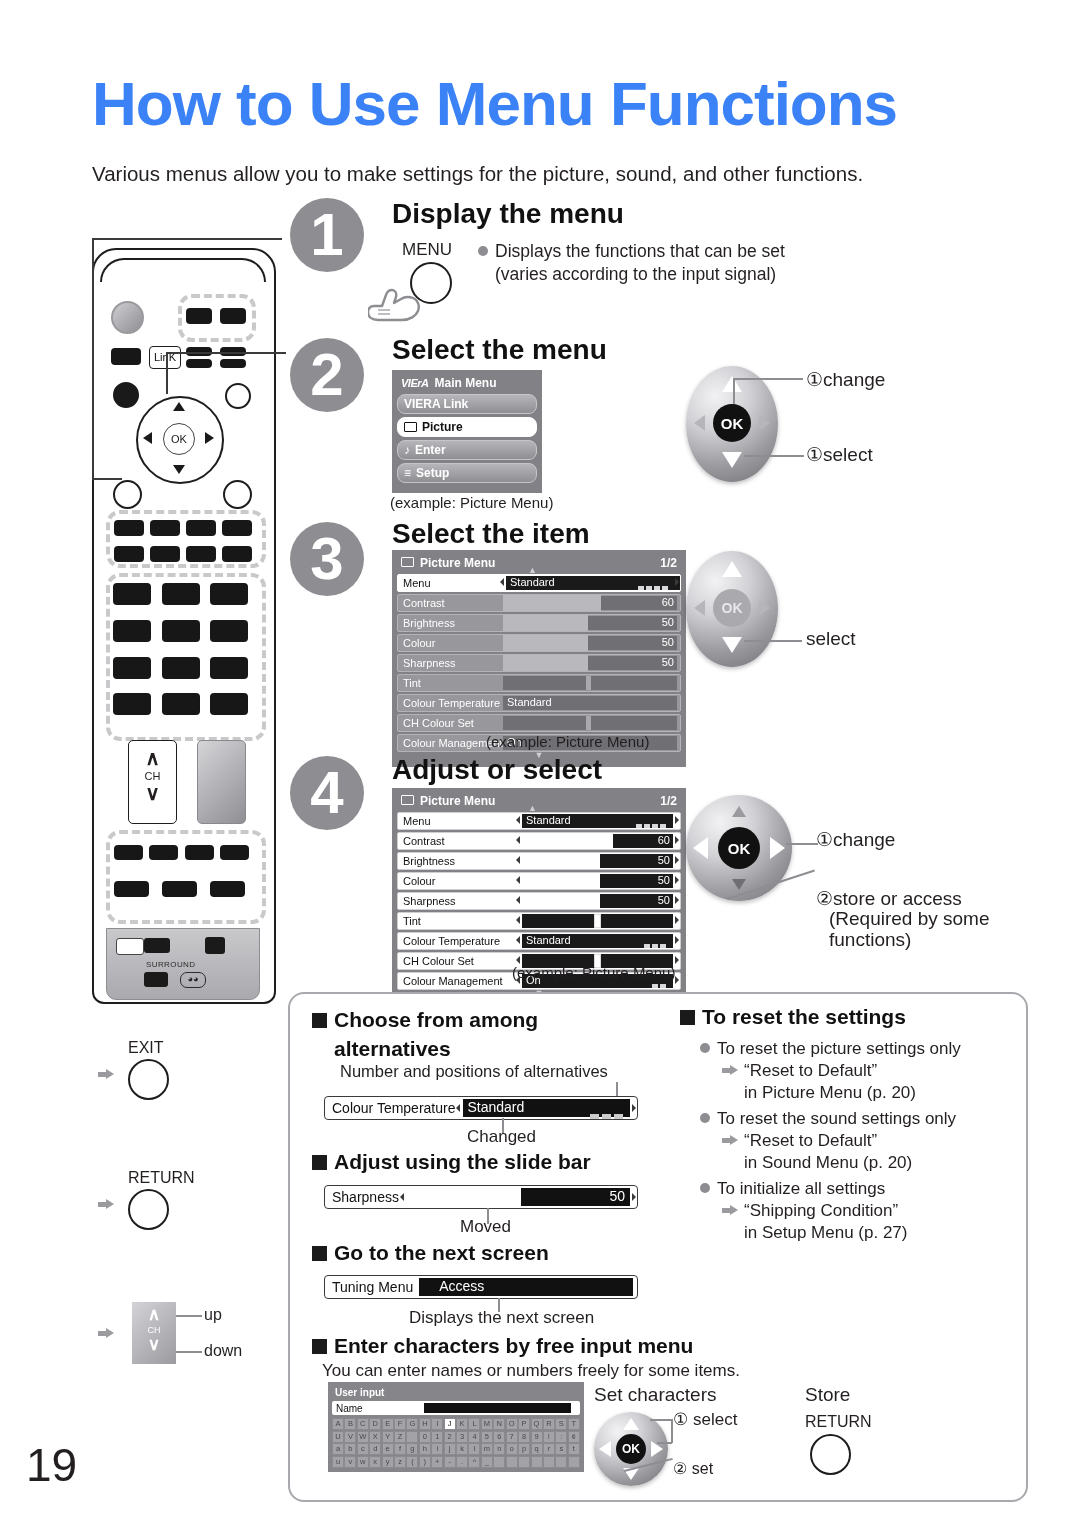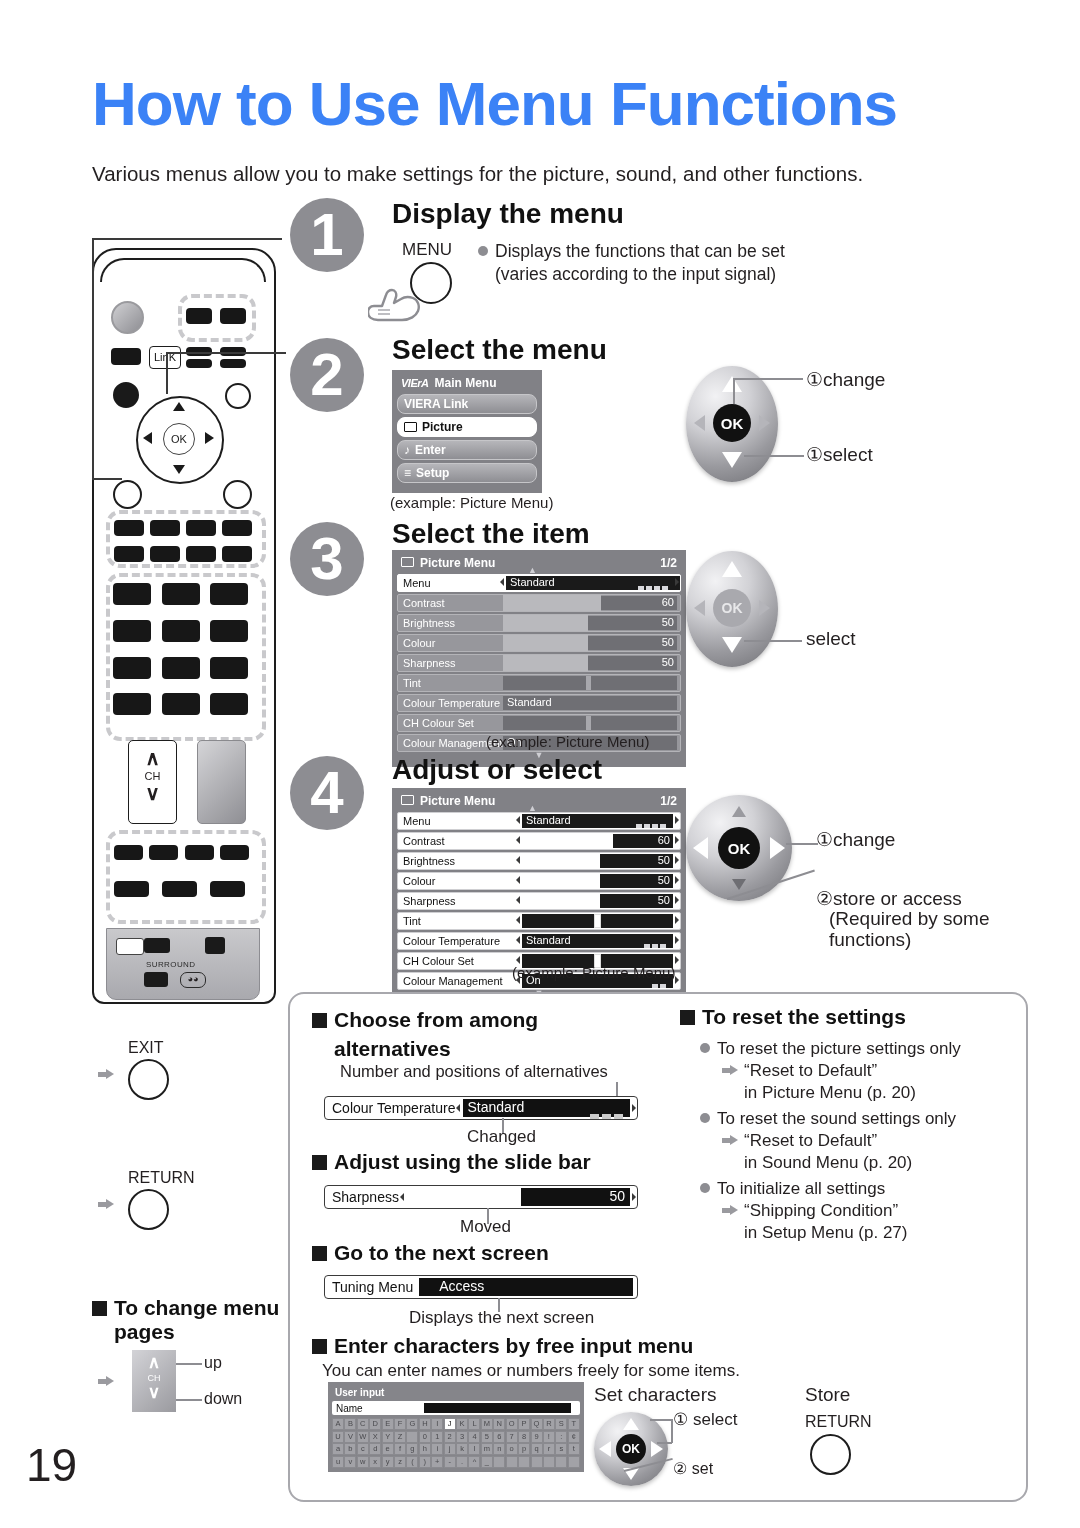--- a/index.html
+++ b/index.html
@@ -505,24 +505,20 @@
 
 <div class="abs" style="left:92px;top:1166px;width:200px;">
   <div style="padding-left:36px;font-size:16px;margin-top:3px;">RETURN</div>
   <div style="position:relative;height:44px;">
     <span class="grArrow" style="position:absolute;left:6px;top:12px;"></span>
     <span style="position:absolute;left:36px;top:2px;width:37px;height:37px;border:2px solid #1d1d1d;border-radius:50%;display:block;"></span>
   </div>
 </div>
 
 <div class="abs" style="left:92px;top:1296px;width:200px;">
-  <div class="sqhead">
-    <span class="sq"></span><span>To change menu</span><br>
-    <span style="padding-left:22px;">pages</span>
-  </div>
   <div style="position:relative;height:70px;margin-top:6px;">
     <span class="grArrow" style="position:absolute;left:6px;top:26px;"></span>
     <span style="position:absolute;left:40px;top:0;width:44px;height:62px;background:linear-gradient(135deg,#d3d3d7,#9a9a9f);display:block;text-align:center;">
       <span style="display:block;margin-top:5px;font-size:17px;font-weight:bold;color:#fff;line-height:16px;">∧</span>
       <span style="display:block;font-size:9px;color:#fff;margin-top:2px;">CH</span>
       <span style="display:block;font-size:17px;font-weight:bold;color:#fff;line-height:16px;margin-top:2px;">∨</span>
     </span>
     <span class="leader" style="position:absolute;left:84px;top:13px;width:26px;height:1.5px;"></span>
     <span style="position:absolute;left:112px;top:4px;font-size:16px;">up</span>
     <span class="leader" style="position:absolute;left:84px;top:49px;width:26px;height:1.5px;"></span>

